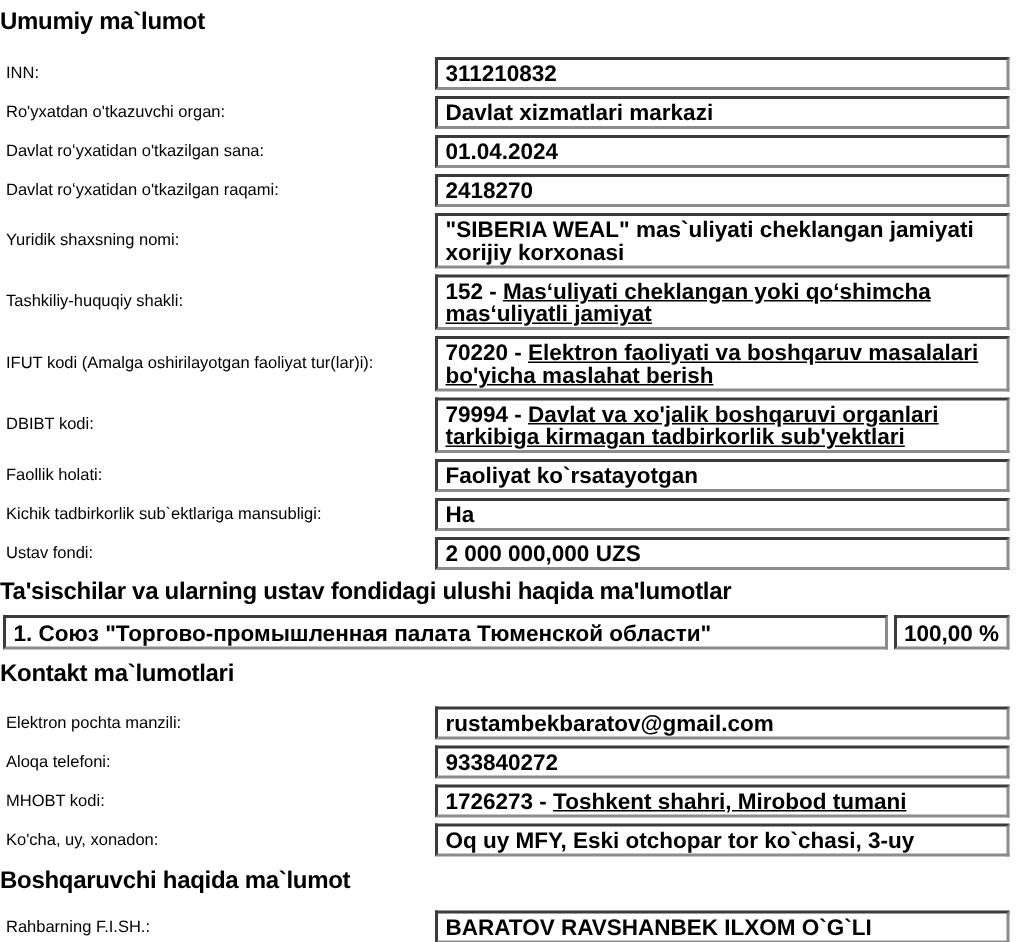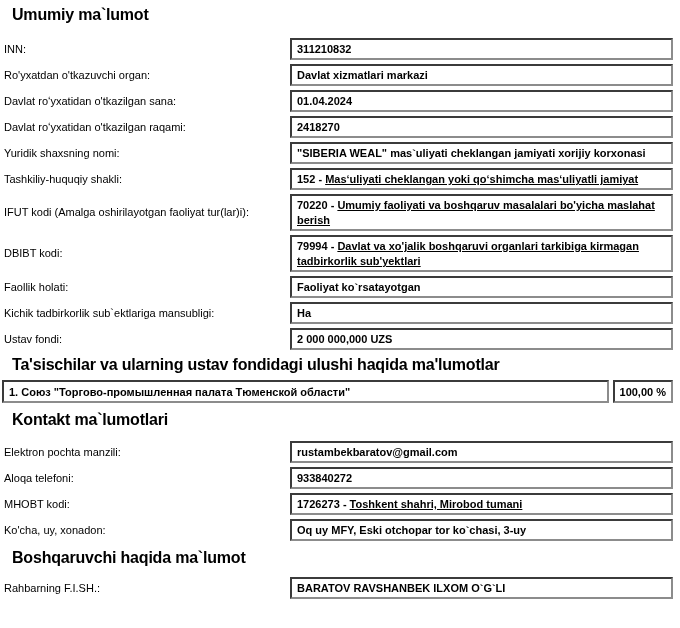--- a/index.html
+++ b/index.html
@@ -8,21 +8,21 @@
     width: 680px; height: 628px;
     overflow: hidden;
     background: #ffffff;
     color: #000000;
     font-family: "Liberation Sans", sans-serif;
   }
   .sec-title {
     font-size: 16px;
     font-weight: bold;
     line-height: 18px;
-    padding-left: 12px;
+    padding-left: 0;
     letter-spacing: -0.2px;
   }
   #t-general  { margin: 6px 0 14px 0; }
   #t-founders { margin: 6px 0 6px 0; }
   #t-contacts { margin: 8px 16px 12px 0; }
   #t-manager  { margin: 8px 0 10px 0; }
 
   .row {
     display: flex;
     align-items: center;
@@ -35,21 +35,21 @@
     padding-right: 0;
     color: #000;
   }
   .box {
     flex: 1;
     min-width: 0;
     border: 2px solid;
     border-color: #3b3b3b #8c8c8c #8c8c8c #3b3b3b;
     background: #fff;
     padding: 2px 5px 1px 5px;
-    font-size: 11px;
+    font-size: 15px;
     font-weight: bold;
     line-height: 15px;
     min-height: 21px;
   }
   .val-link {
     color: #000;
     text-decoration: underline;
     cursor: pointer;
   }
   .founder-row {
@@ -93,21 +93,21 @@
     <div class="box"><span>"SIBERIA WEAL" mas`uliyati cheklangan jamiyati xorijiy korxonasi</span></div>
   </div>
 
   <div class="row">
     <div class="lbl">Tashkiliy-huquqiy shakli:</div>
     <div class="box"><span>152 - </span><a class="val-link">Masʻuliyati cheklangan yoki qoʻshimcha masʻuliyatli jamiyat</a></div>
   </div>
 
   <div class="row">
     <div class="lbl">IFUT kodi (Amalga oshirilayotgan faoliyat tur(lar)i):</div>
-    <div class="box"><span>70220 - </span><a class="val-link">Umumiy faoliyati va boshqaruv masalalari bo'yicha maslahat berish</a></div>
+    <div class="box"><span>70220 - </span><a class="val-link">Elektron faoliyati va boshqaruv masalalari bo'yicha maslahat berish</a></div>
   </div>
 
   <div class="row">
     <div class="lbl">DBIBT kodi:</div>
     <div class="box"><span>79994 - </span><a class="val-link">Davlat va xo'jalik boshqaruvi organlari tarkibiga kirmagan tadbirkorlik sub'yektlari</a></div>
   </div>
 
   <div class="row">
     <div class="lbl">Faollik holati:</div>
     <div class="box"><span>Faoliyat ko`rsatayotgan</span></div>

